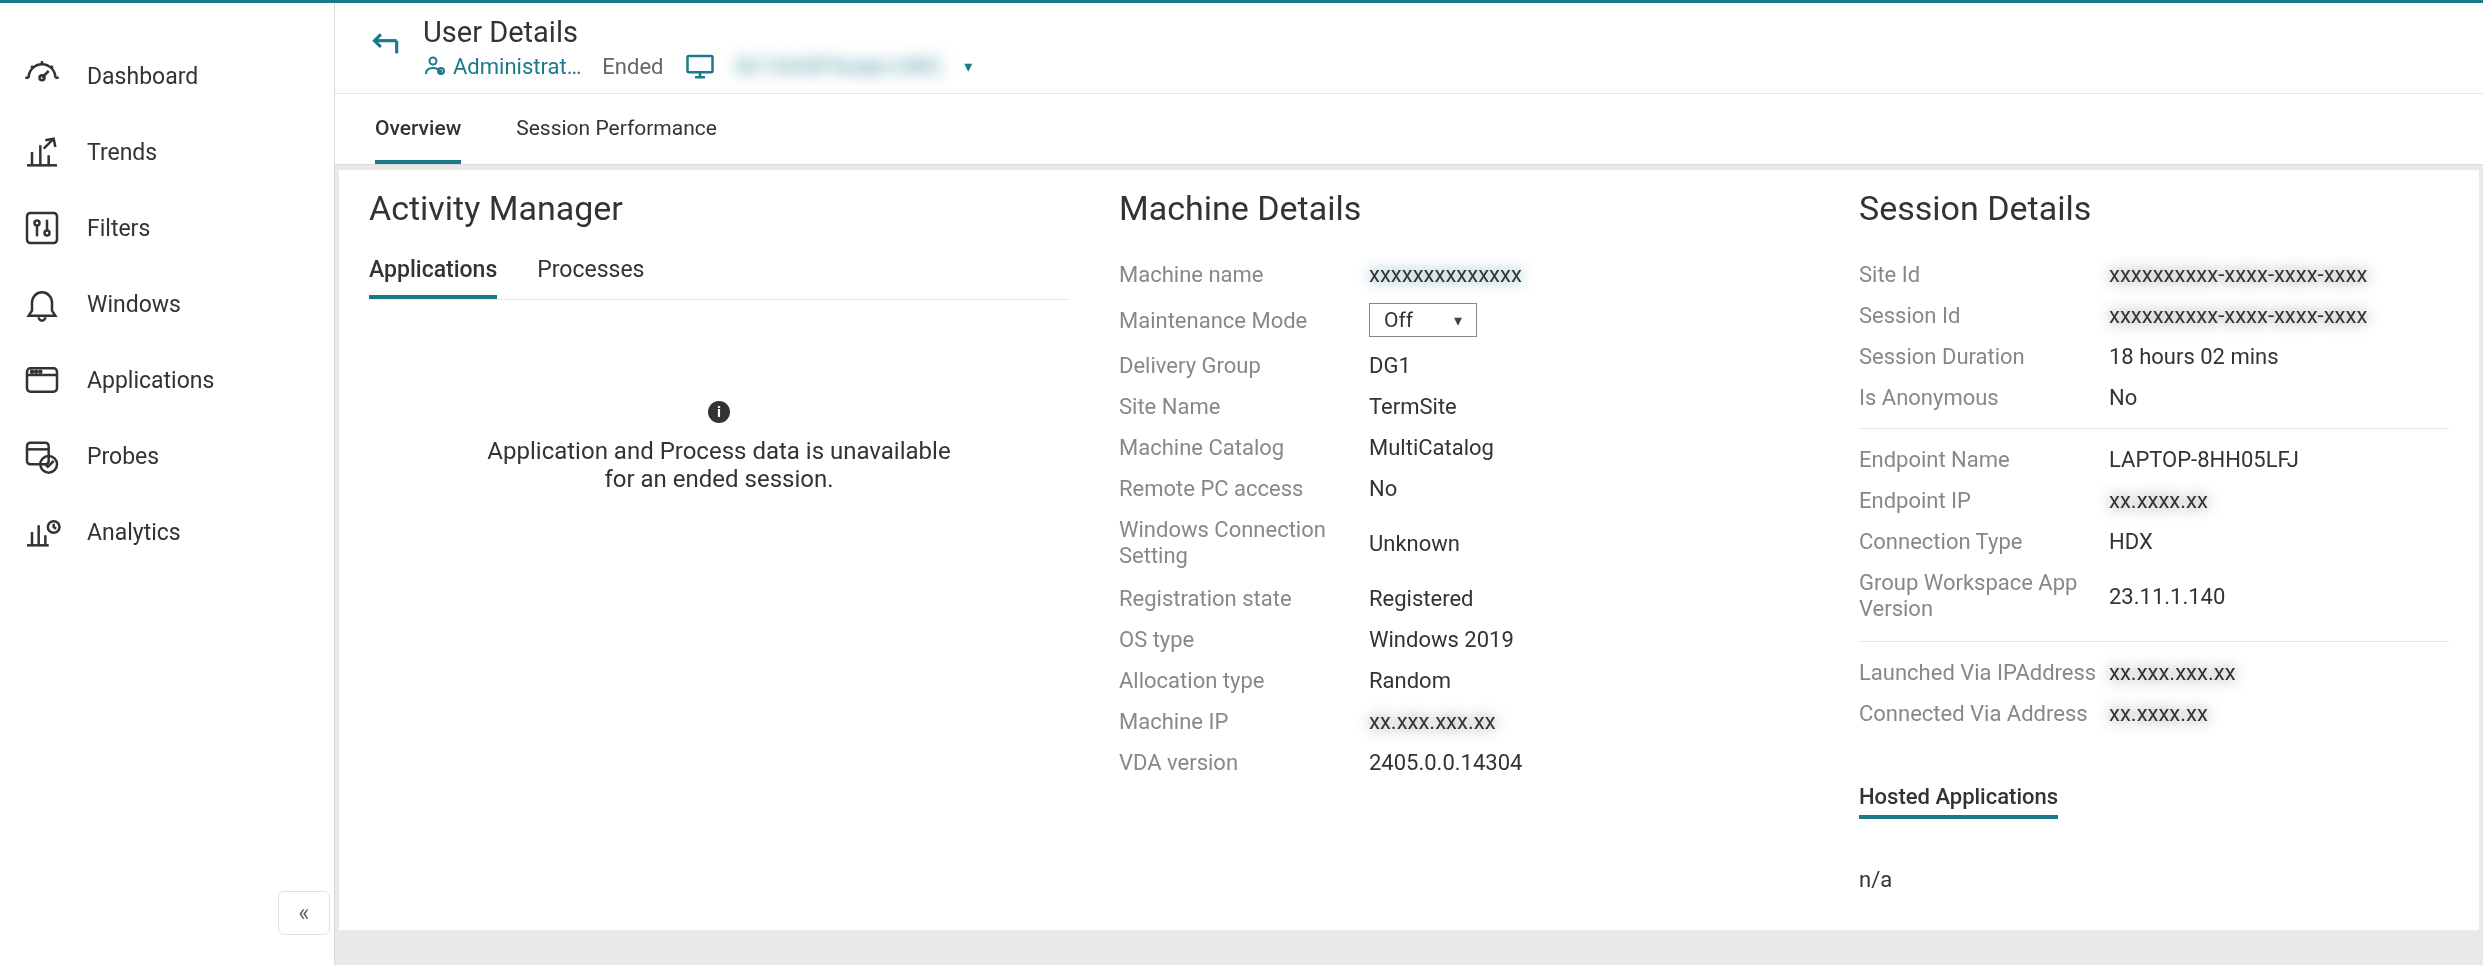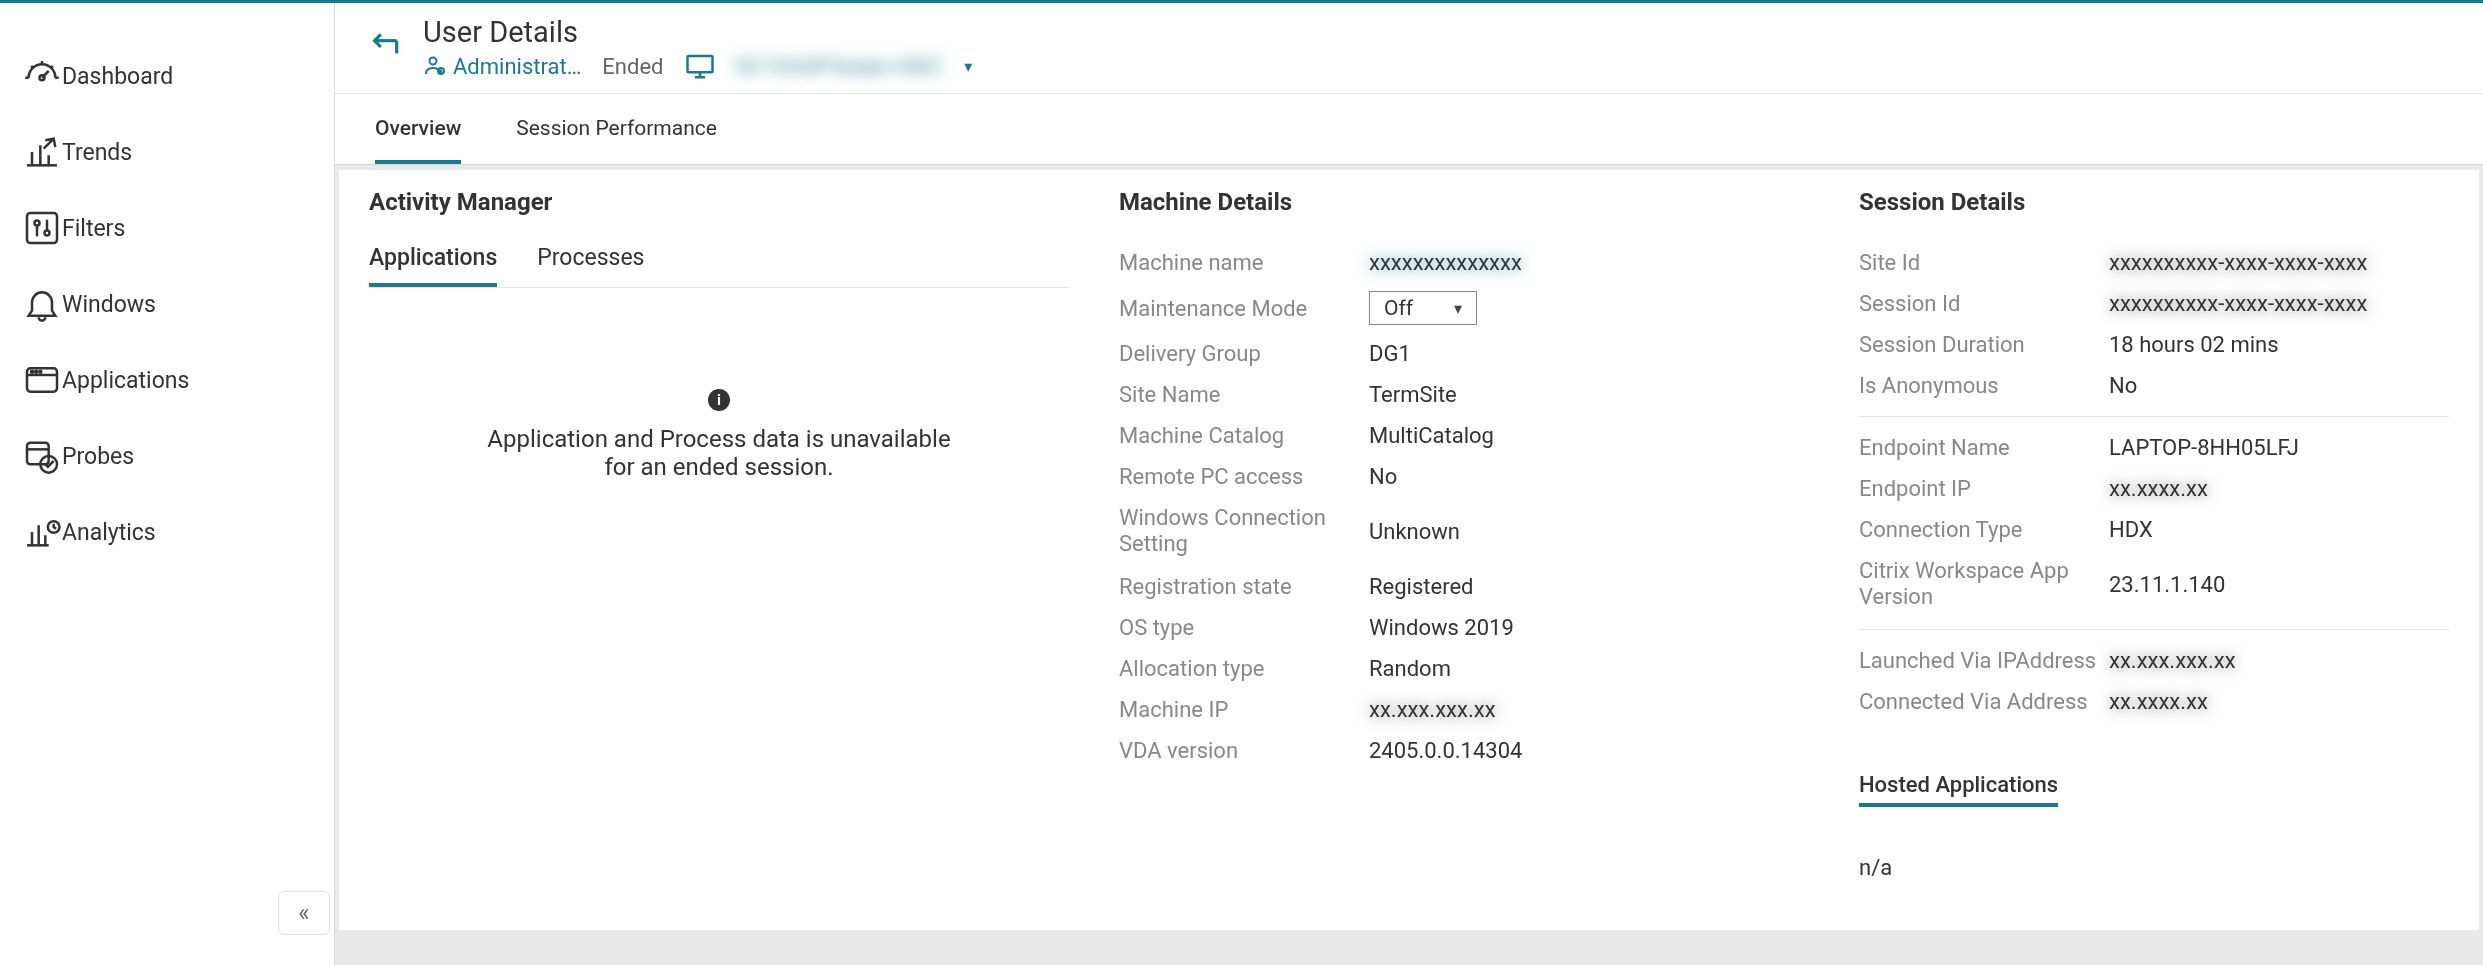--- a/index.html
+++ b/index.html
@@ -19,20 +19,21 @@
 .sidebar {
   width: 335px;
   border-right: 1px solid #d9d9d9;
   background: #fff;
   padding-top: 35px;
   position: relative;
 }
 .sidebar-item {
   display: flex;
   align-items: center;
+  gap: 25px;
   padding: 18px 22px;
   cursor: pointer;
   font-size: 23px;
   color: #333;
 }
 .sidebar-icon {
   width: 40px;
   height: 40px;
   display: flex;
   align-items: center;
@@ -115,22 +116,22 @@
   margin: 0 4px;
   padding: 18px 30px;
   display: flex;
   gap: 50px;
   min-height: 760px;
 }
 .col-activity { width: 700px; }
 .col-machine { width: 690px; }
 .col-session { flex: 1; }
 .section-title {
-  font-size: 24px;
-  font-weight: 700;
+  font-size: 34px;
+  font-weight: 400;
   color: #333;
   padding-bottom: 6px;
 }
 .subtabs {
   display: flex;
   gap: 40px;
   font-size: 23px;
   border-bottom: 1px solid #e5e5e5;
   margin-top: 22px;
 }
@@ -438,21 +439,21 @@
             </div>
             <div class="kv-row">
               <div class="kv-label">Endpoint IP</div>
               <div class="kv-value blurred">xx.xxxx.xx</div>
             </div>
             <div class="kv-row">
               <div class="kv-label">Connection Type</div>
               <div class="kv-value">HDX</div>
             </div>
             <div class="kv-row">
-              <div class="kv-label" style="line-height:1.2">Citrix Workspace App Version</div>
+              <div class="kv-label" style="line-height:1.2">Group Workspace App Version</div>
               <div class="kv-value">23.11.1.140</div>
             </div>
             <div class="session-divider"></div>
             <div class="kv-row">
               <div class="kv-label">Launched Via IPAddress</div>
               <div class="kv-value blurred">xx.xxx.xxx.xx</div>
             </div>
             <div class="kv-row">
               <div class="kv-label">Connected Via Address</div>
               <div class="kv-value blurred">xx.xxxx.xx</div>

